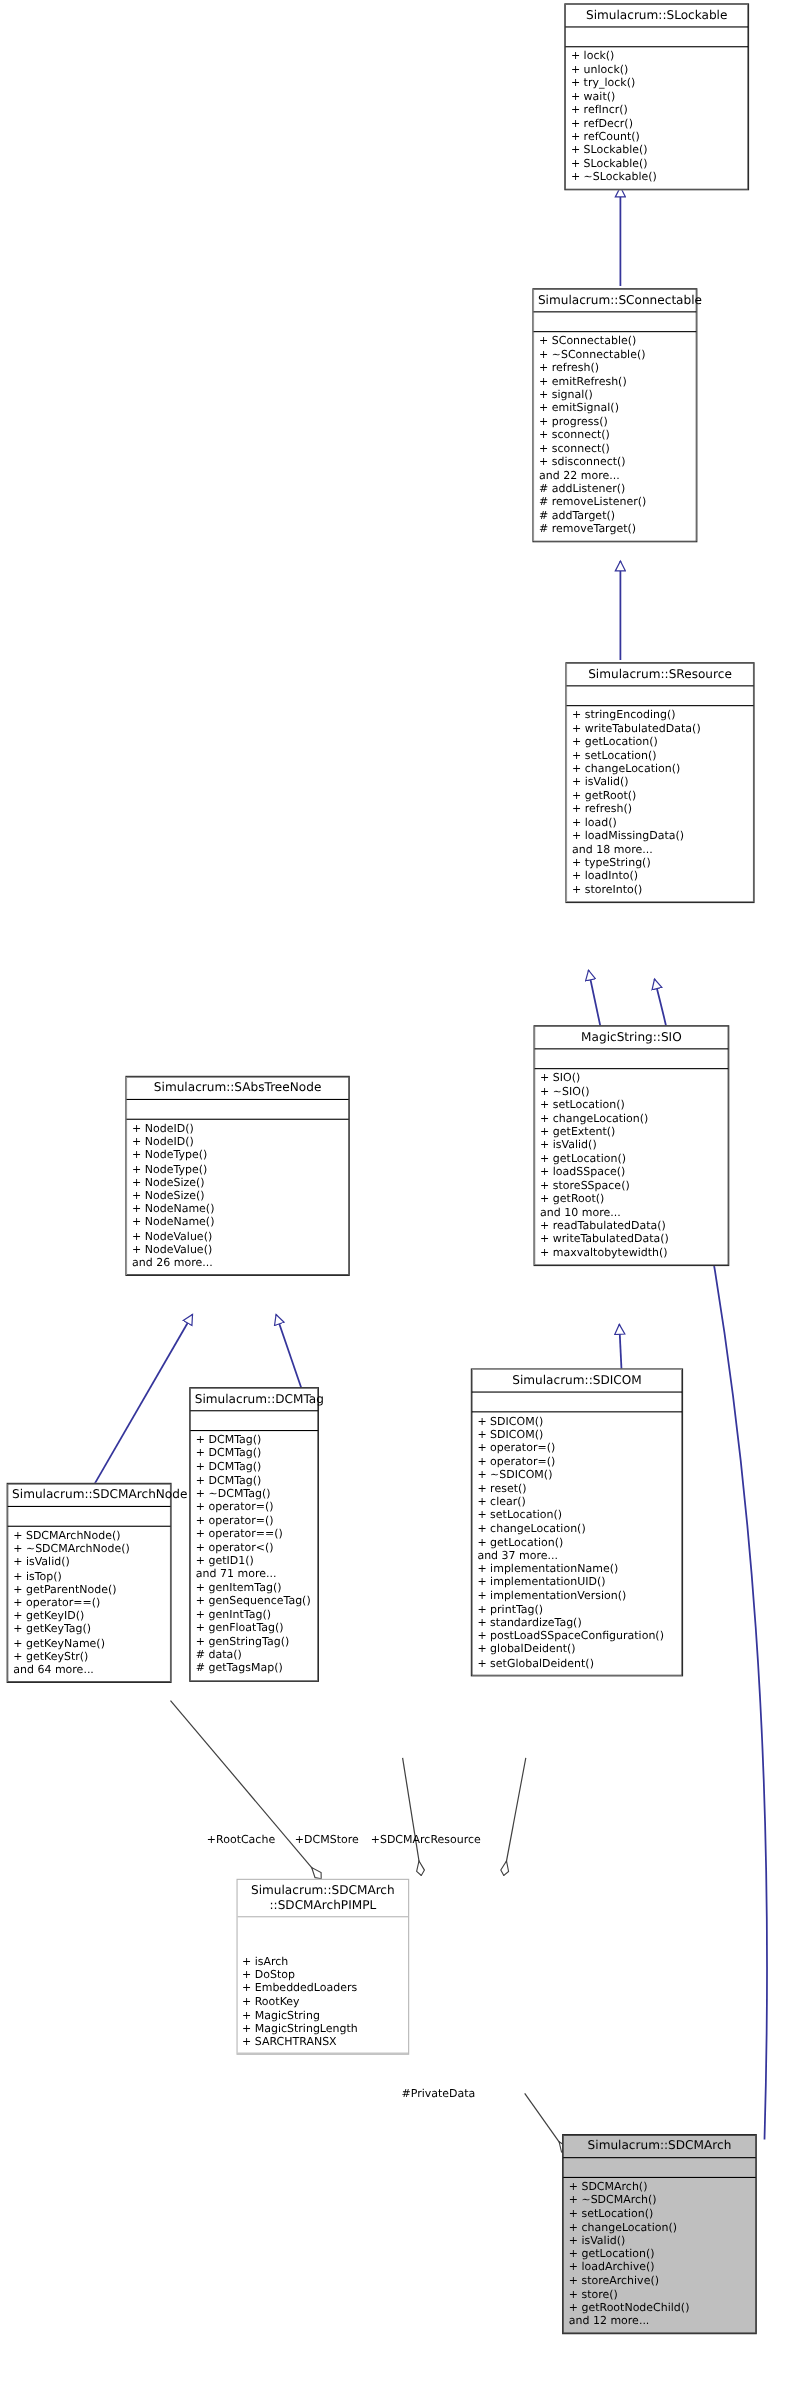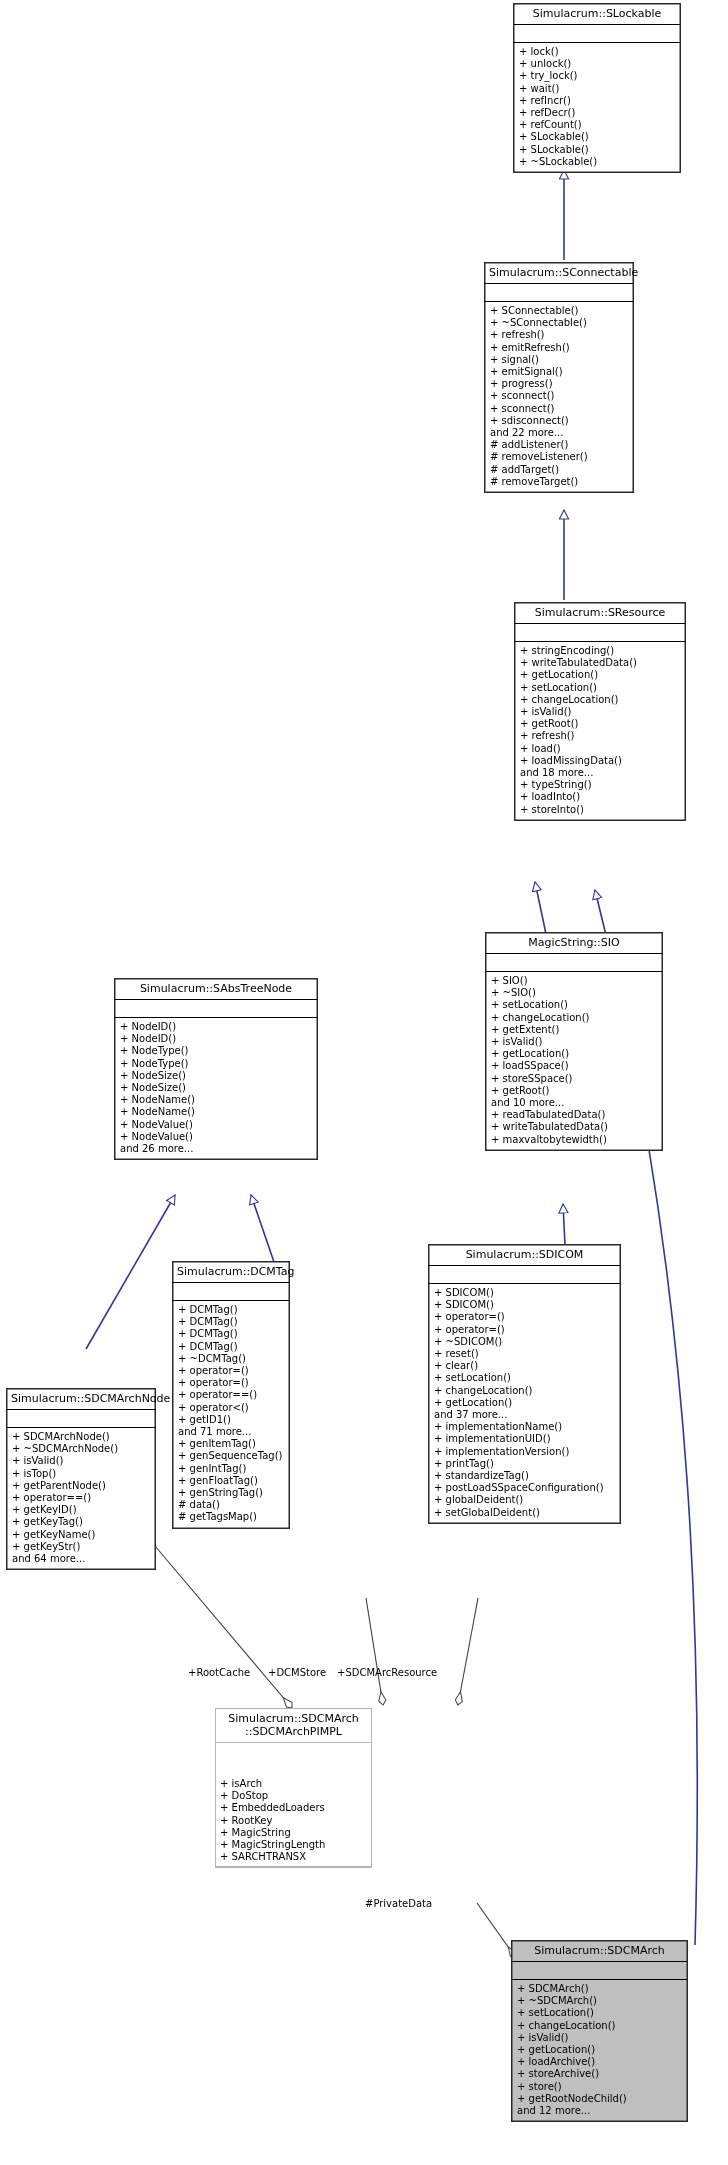--- a/index.html
+++ b/index.html
@@ -211,21 +211,21 @@
       <div>+ loadSSpace()</div>
       <div>+ storeSSpace()</div>
       <div>+ getRoot()</div>
       <div>and 10 more...</div>
       <div>+ readTabulatedData()</div>
       <div>+ writeTabulatedData()</div>
       <div>+ maxvaltobytewidth()</div>
     </div>
   </div>
 
-  <div class="uml-class thick" style="left:6px;top:1348px;width:150px;margin-top:40px;">
+  <div class="uml-class thick" style="left:6px;top:1348px;width:150px;">
     <div class="uml-title">Simulacrum::SDCMArchNode</div>
     <div class="uml-attrs"></div>
     <div class="uml-ops">
       <div>+ SDCMArchNode()</div>
       <div>+ ~SDCMArchNode()</div>
       <div>+ isValid()</div>
       <div>+ isTop()</div>
       <div>+ getParentNode()</div>
       <div>+ operator==()</div>
       <div>+ getKeyID()</div>

